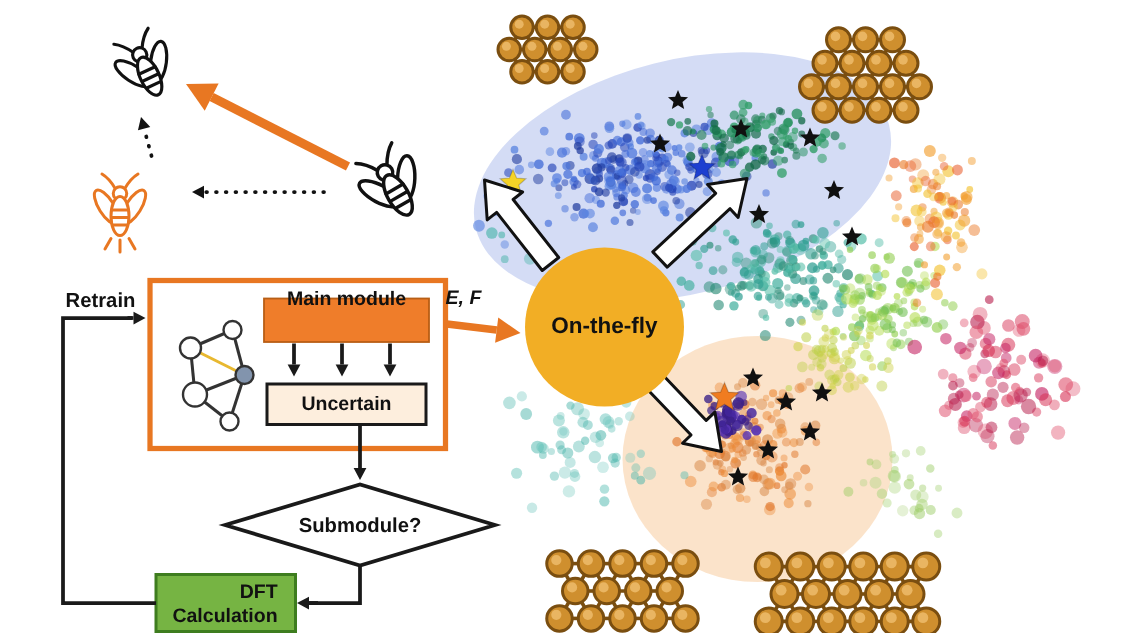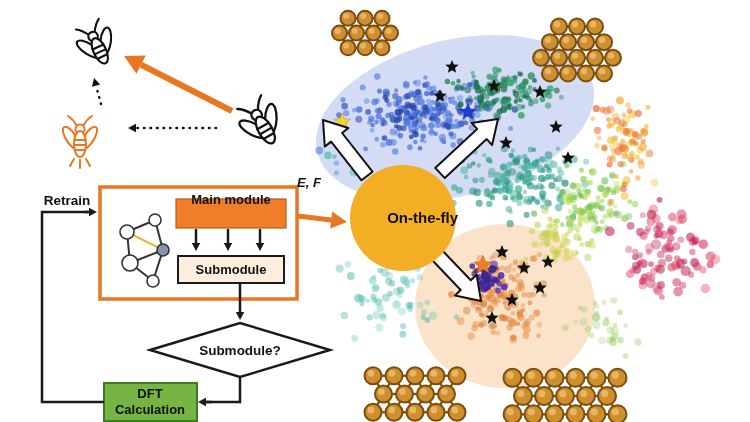--- a/index.html
+++ b/index.html
@@ -2,22 +2,22 @@
 <html><head>
 <meta charset="utf-8">
 <style>
   html,body{margin:0;padding:0;background:#fff;}
   #stage{position:relative;width:750px;height:422px;background:#fff;overflow:hidden;
          font-family:"Liberation Sans",sans-serif;padding-left:40px;}
   #fig{position:absolute;left:0;top:0;}
   .lbl{position:absolute;transform:translate(-50%,-50%);font-weight:bold;color:#111;
        white-space:nowrap;z-index:5;}
   .lbl.italic{font-style:italic;}
-  .multiline{text-align:center;line-height:1.2;white-space:normal;}
-  #hub-text{width:110px;font-size:15px;line-height:1.18;text-align:right;white-space:normal;}
+  .multiline{text-align:right;line-height:1.2;white-space:normal;}
+  #hub-text{width:110px;font-size:15px;line-height:1.18;text-align:center;white-space:normal;}
 </style>
 </head>
 <body>
 
 <div id="stage">
   <svg id="fig" width="750" height="422" viewBox="0 0 750 422">
       <g>
         <ellipse cx="455" cy="118" rx="142" ry="78" fill="#8fa3e6" fill-opacity="0.38" transform="rotate(-14 455 118)"></ellipse>
         <ellipse cx="505" cy="306" rx="90" ry="82" fill="#f6c089" fill-opacity="0.45" transform="rotate(0 505 306)"></ellipse>
       </g>
@@ -1506,22 +1506,22 @@
           <ellipse cx="9" cy="-2" rx="5" ry="13" fill="#ffffff" transform="rotate(32 9 -2)"></ellipse>
           <circle cx="0" cy="-11" r="4.5" fill="#ffffff"></circle>
           <ellipse cx="0" cy="4" rx="6" ry="13" fill="#ffffff"></ellipse>
           <path d="M -5.7 0 L 5.7 0 M -5.4 5 L 5.4 5 M -4.4 10 L 4.4 10"></path>
         </g>
       </g>
     </svg>
 
   <div class="lbl" style="left:67px;top:200px;font-size:13.5px">Retrain</div>
   <div class="lbl" style="left:231px;top:199px;font-size:13px">Main module</div>
-  <div class="lbl" style="left:231px;top:269px;font-size:13px">Submodule</div>
-  <div class="lbl italic" style="left:309px;top:182px;font-size:13px">E, F</div>
+  <div class="lbl" style="left:231px;top:269px;font-size:13px">Uncertain</div>
+  <div class="lbl italic" style="left:309px;top:198px;font-size:13px">E, F</div>
   <div class="lbl" style="left:240px;top:350px;font-size:13.5px">Submodule?</div>
   <div class="lbl multiline" style="left:150px;top:402px;font-size:13px">
     <div>DFT</div>
     <div>Calculation</div>
   </div>
   <div class="lbl" id="hub-text" style="left:403px;top:218px">
     <div>On-the-fly</div>
   </div>
 </div>
 

